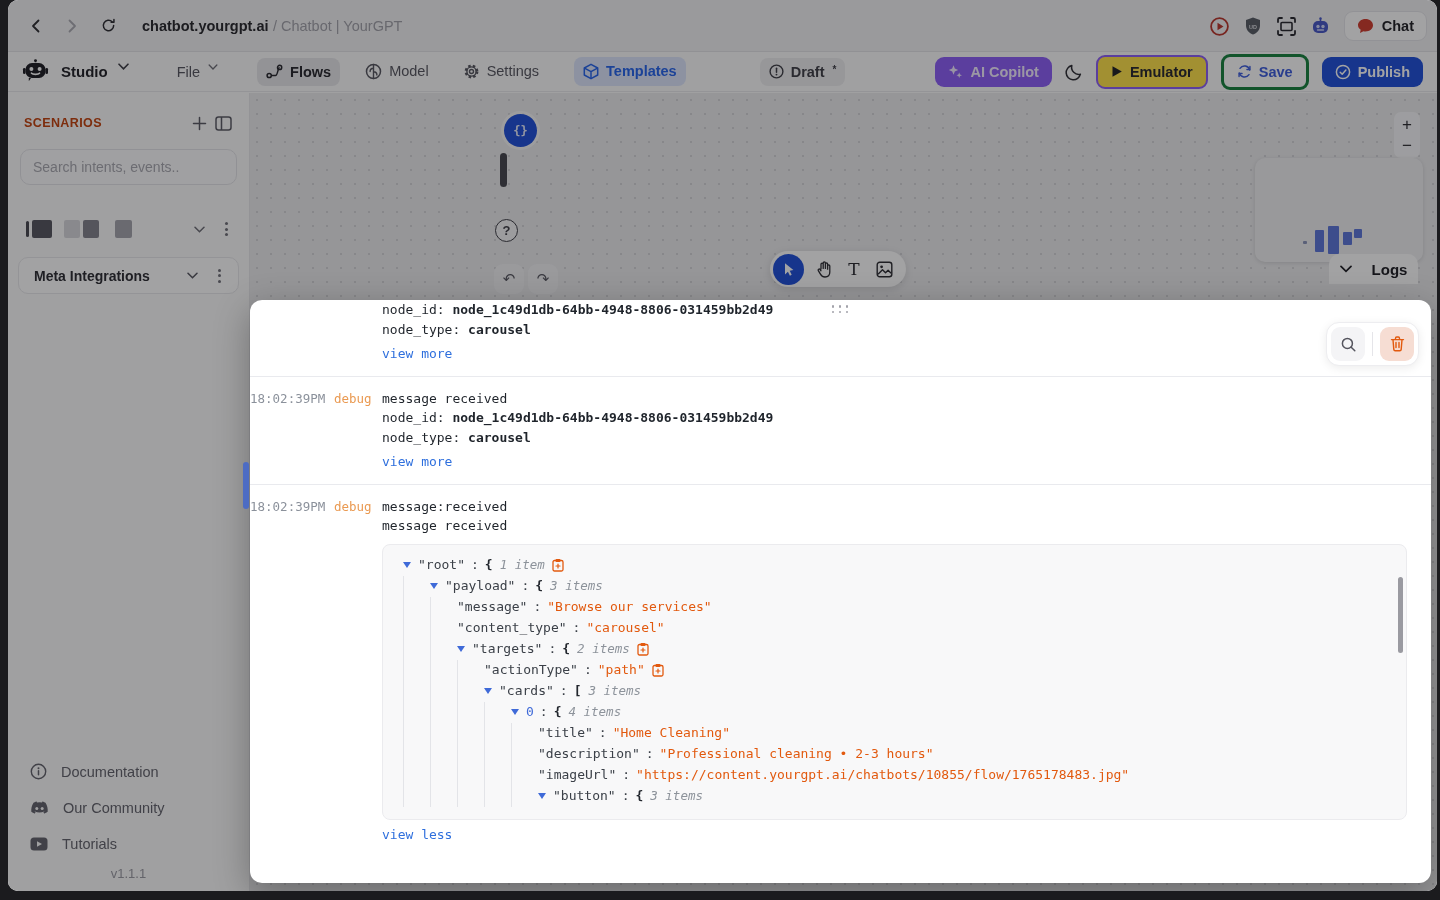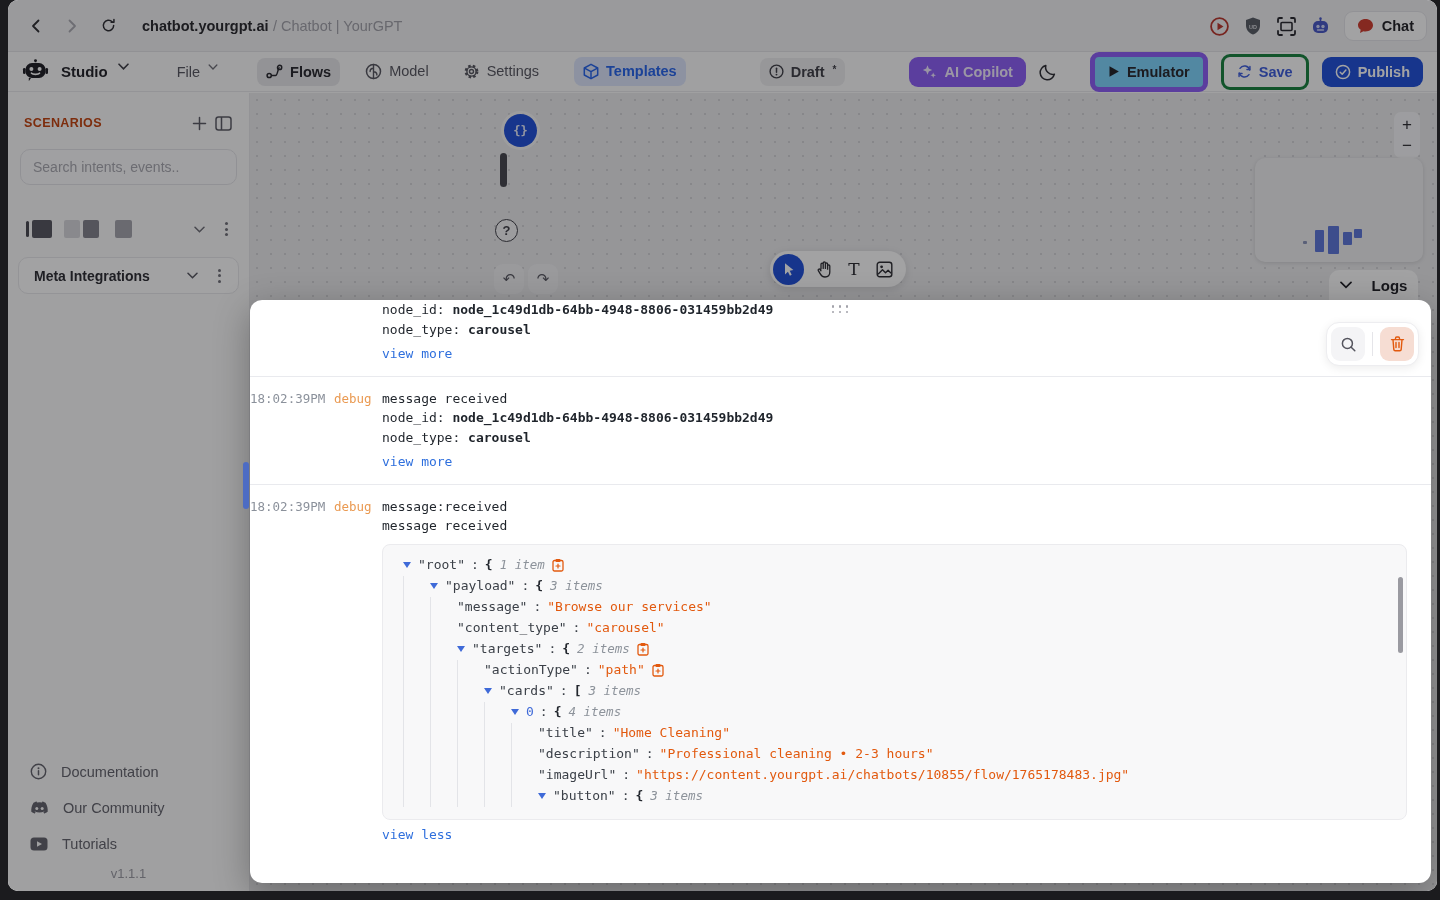--- a/index.html
+++ b/index.html
@@ -22,21 +22,21 @@
   .tright { position:absolute; right:14px; display:flex; align-items:center; gap:13px; }
   .tb-item { display:flex; align-items:flex-start; gap:7px; color:#55555e; font-size:14.5px; padding:6px 9px; border-radius:8px; }
   .tb-item .cv { margin-left:1px; }
   .studio-label { font-weight:700; color:#1e1e24; font-size:15px; }
   .pill-gray  { background:#e6e6e9; color:#26262c; font-weight:600; }
   .pill-blue  { background:#dbe4fb; color:#2563eb; font-weight:600; }
   .draft-pill { background:#ececee; color:#3c3c44; font-weight:600; margin-left:66px; position:relative; }
   .draft-pill sup { font-size:10px; margin-left:1px; }
   .btn { display:flex; align-items:center; gap:7px; font-size:14.5px; border-radius:9px; padding:7px 13px; font-weight:600; }
   .btn-copilot { background:#8b5cf6; color:#f3ecff; }
-  .btn-outline { background:#7dd3fc; border:5px solid #8b5cf6; color:#26262c;margin-left:20px; }
+  .btn-outline { background:#fde047; border:2px solid #8b5cf6; color:#26262c; }
   .btn-save { background:#fdfdfd; border:3px solid #15803d; color:#3b5bdb; }
   .btn-publish { background:#1d4ed8; color:#fff; }
   .moon { color:#2b2b31; }
 
   
   .sidebar { position:absolute; left:0; top:93px; width:242px; bottom:0; background:#fafafa; border-right:1px solid #e6e6e9; }
   .sb-head { display:flex; align-items:center; padding:18px 14px 8px 16px; }
   .sb-title { font-size:12.5px; font-weight:700; letter-spacing:.4px; color:#c2410c; flex:1; }
   .sb-ic { width:24px; height:24px; display:flex; align-items:center; justify-content:center; color:#5a5a63; }
   .search-box { margin:6px 12px; border:1px solid #e3e3e7; border-radius:10px; height:36px; display:flex; align-items:center; padding:0 12px; background:#fbfbfc; }
@@ -63,21 +63,21 @@
   .undo-redo { position:absolute; left:244px; top:171px; display:flex; gap:4px; }
   .ur-btn { width:30px; height:30px; border-radius:9px; background:#f1f1f3; display:flex; align-items:center; justify-content:center; color:#55555e; font-size:15px; }
   .tools-pill { position:absolute; left:520px; top:158px; height:36px; background:#fdfdfd; border-radius:19px; display:flex; align-items:center; gap:10px; padding:0 12px 0 3px; box-shadow:0 2px 8px rgba(0,0,0,.12); }
   .tool-sel { width:31px; height:31px; border-radius:50%; background:#1d4ed8; display:flex; align-items:center; justify-content:center; }
   .tool { color:#2a2a30; display:flex; align-items:center; justify-content:center; width:20px; }
   .tool-T { font-family:"DejaVu Serif",serif; font-size:17px; font-weight:500; }
   .zoom-col { position:absolute; right:17px; top:19px; width:26px; background:#f6f6f8; border-radius:7px; display:flex; flex-direction:column; align-items:center; padding:3px 0; gap:2px; }
   .zoom-btn { font-size:17px; color:#2a2a30; line-height:19px; width:100%; text-align:center; }
   .minimap { position:absolute; right:14px; top:65px; width:168px; height:104px; background:#efeff1; border-radius:10px; box-shadow:0 1px 4px rgba(0,0,0,.12); }
   .mm-block { position:absolute; background:#5b74d8; border-radius:1px; }
-  .logs-tab { position:absolute; right:19px; top:177px; width:89px; height:30px; background:#fdfdfd; border-radius:10px 10px 0 0; display:flex; align-items:center; justify-content:center; gap:20px; font-size:15px; font-weight:600; color:#1c1c22; }
+  .logs-tab { position:absolute; right:19px; top:161px; width:89px; height:30px; background:#fdfdfd; border-radius:10px 10px 0 0; display:flex; align-items:center; justify-content:center; gap:20px; font-size:15px; font-weight:600; color:#1c1c22; }
 
   
   .overlay { position:absolute; inset:0; background:rgba(12,12,16,.38); z-index:40; }
 
   
   .logs-panel { position:absolute; left:242px; top:300px; right:6px; bottom:8px; background:#ffffff; border-radius:12px; z-index:50; box-shadow:0 10px 36px rgba(0,0,0,.3); overflow:hidden; }
   .drag-dots { position:absolute; left:50%; top:5px; transform:translateX(-50%); display:grid; grid-template-columns:repeat(3,4px); gap:3px; z-index:3; }
   .drag-dots i { width:2.5px; height:2.5px; border-radius:50%; background:#a2a2aa; }
   .panel-actions { position:absolute; top:22px; right:12px; background:#fff; border:1px solid #ededf0; border-radius:13px; box-shadow:0 2px 10px rgba(0,0,0,.08); display:flex; align-items:center; padding:4px; z-index:5; }
   .pa-btn { width:34px; height:34px; border-radius:9px; display:flex; align-items:center; justify-content:center; }

